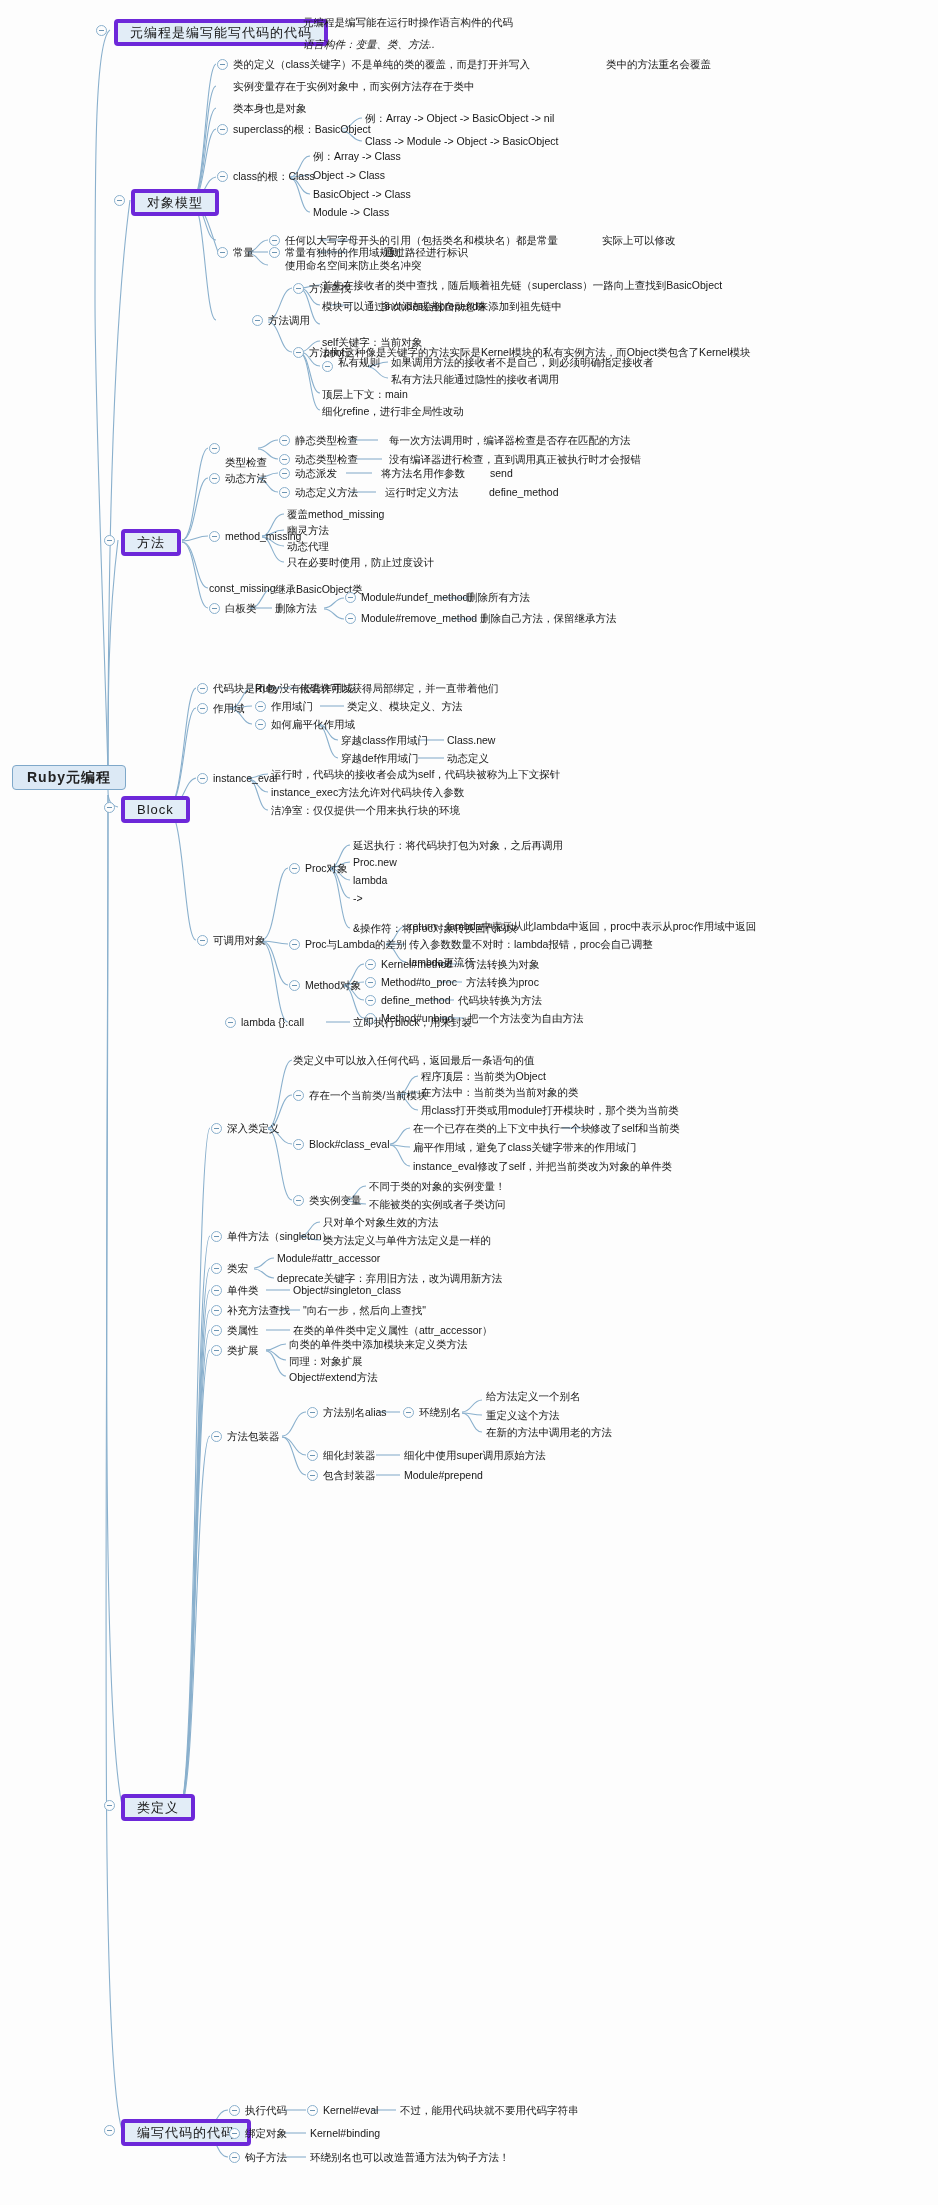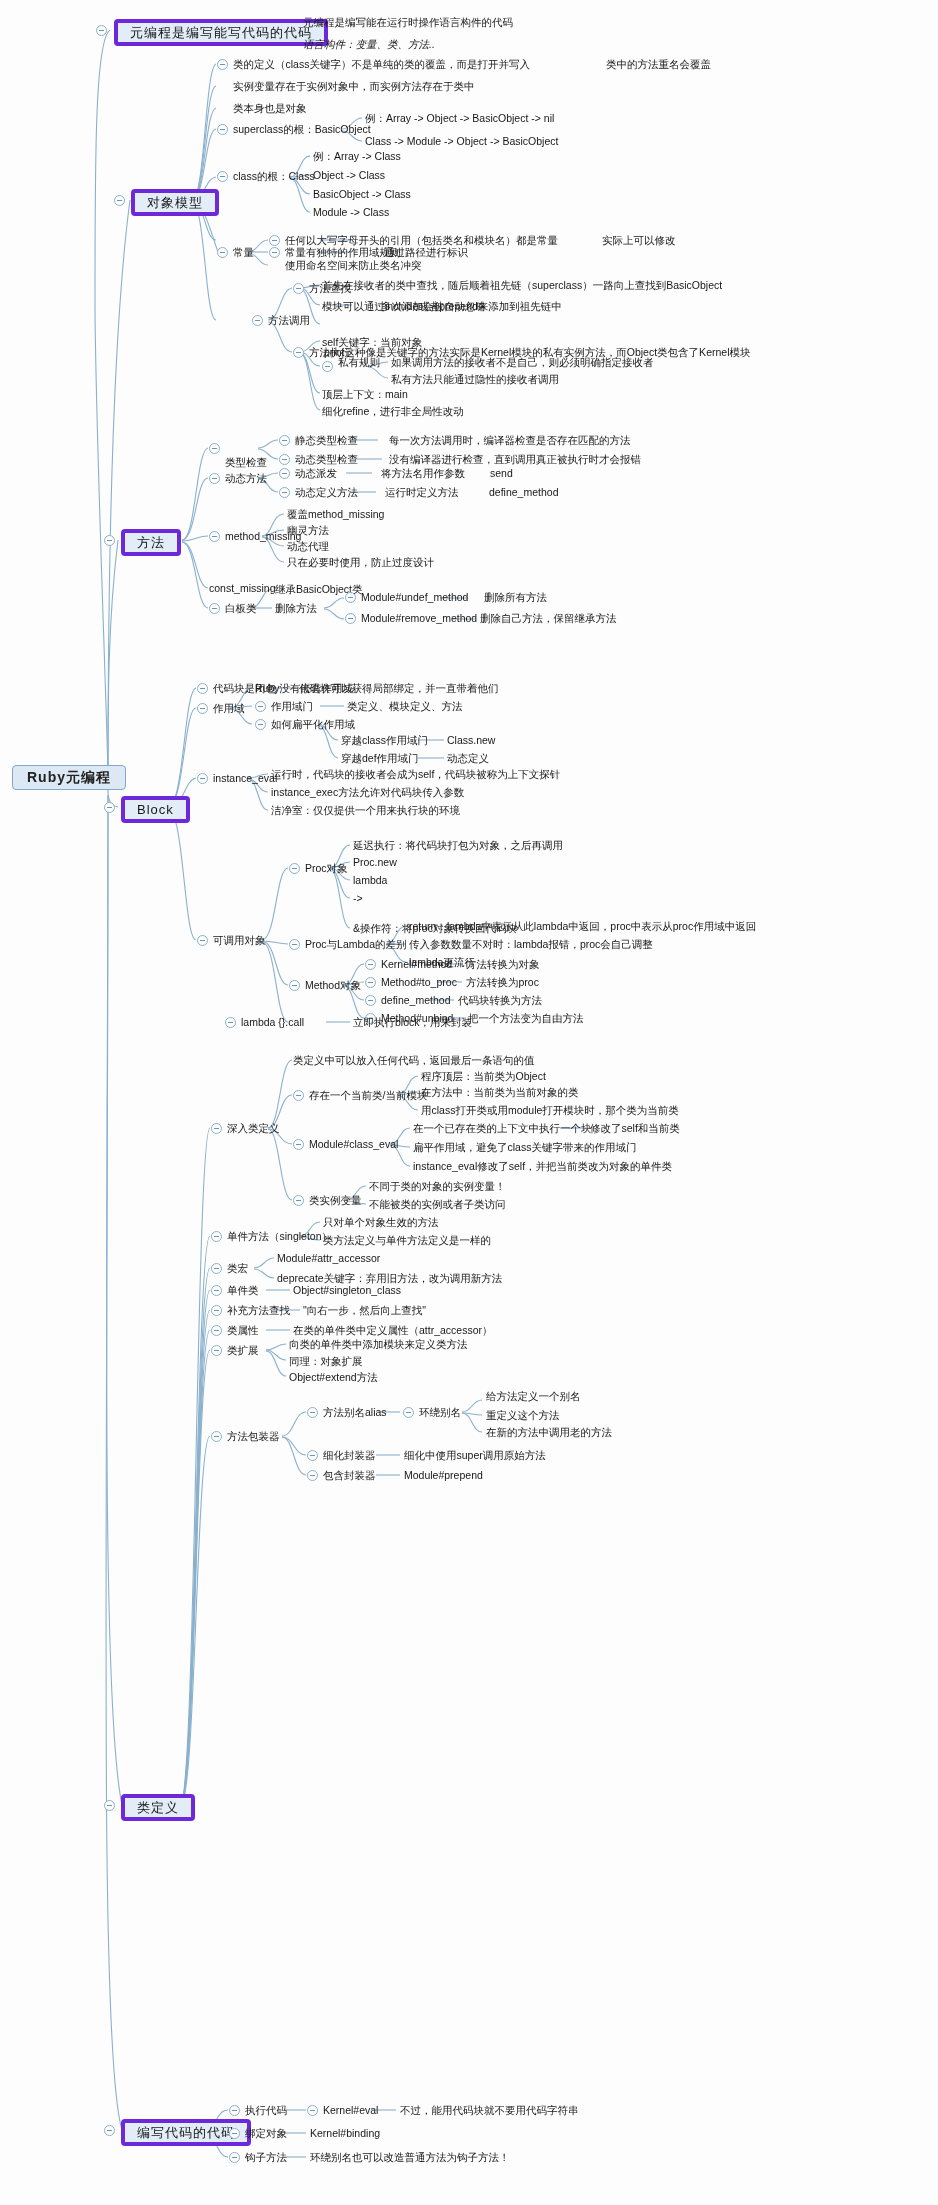--- a/index.html
+++ b/index.html
@@ -318,21 +318,21 @@
   <div class="node lvl3" style="left:287px;top:556px;">只在必要时使用，防止过度设计</div>
 
   <div class="node lvl3" style="left:209px;top:582px;">const_missing</div>
 
   <span class="tog" style="left:209px;top:603px;"></span>
   <div class="node lvl3" style="left:225px;top:602px;">白板类</div>
   <div class="node lvl3" style="left:275px;top:583px;">继承BasicObject类</div>
   <div class="node lvl3" style="left:275px;top:602px;">删除方法</div>
   <span class="tog" style="left:345px;top:592px;"></span>
   <div class="node lvl3" style="left:361px;top:591px;">Module#undef_method</div>
-  <div class="node lvl3" style="left:484px;top:591px;">删除所有方法</div>
+  <div class="node lvl3" style="left:467px;top:591px;">删除所有方法</div>
   <span class="tog" style="left:345px;top:613px;"></span>
   <div class="node lvl3" style="left:361px;top:612px;">Module#remove_method</div>
   <div class="node lvl3" style="left:480px;top:612px;">删除自己方法，保留继承方法</div>
 
   <span class="tog" style="left:104px;top:802px;"></span>
   <div class="node lvl1" style="left:121px;top:796px;">Block</div>
 
   <span class="tog" style="left:197px;top:683px;"></span>
   <div class="node lvl3" style="left:213px;top:682px;">代码块是闭包</div>
   <div class="node lvl3" style="left:299px;top:682px;">代码块可以获得局部绑定，并一直带着他们</div>
@@ -398,21 +398,21 @@
   <span class="tog" style="left:211px;top:1123px;"></span>
   <div class="node lvl3" style="left:227px;top:1122px;">深入类定义</div>
   <div class="node lvl3" style="left:293px;top:1054px;">类定义中可以放入任何代码，返回最后一条语句的值</div>
   <span class="tog" style="left:293px;top:1090px;"></span>
   <div class="node lvl3" style="left:309px;top:1089px;">存在一个当前类/当前模块</div>
   <div class="node lvl3" style="left:421px;top:1070px;">程序顶层：当前类为Object</div>
   <div class="node lvl3" style="left:421px;top:1086px;">在方法中：当前类为当前对象的类</div>
   <div class="node lvl3" style="left:421px;top:1104px;">用class打开类或用module打开模块时，那个类为当前类</div>
 
   <span class="tog" style="left:293px;top:1139px;"></span>
-  <div class="node lvl3" style="left:309px;top:1138px;">Module#class_eval</div>
+  <div class="node lvl3" style="left:309px;top:1138px;">Block#class_eval</div>
   <div class="node lvl3" style="left:413px;top:1122px;">在一个已存在类的上下文中执行一个块</div>
   <div class="node lvl3" style="left:590px;top:1122px;">修改了self和当前类</div>
   <div class="node lvl3" style="left:413px;top:1141px;">扁平作用域，避免了class关键字带来的作用域门</div>
   <div class="node lvl3" style="left:413px;top:1160px;">instance_eval修改了self，并把当前类改为对象的单件类</div>
 
   <span class="tog" style="left:293px;top:1195px;"></span>
   <div class="node lvl3" style="left:309px;top:1194px;">类实例变量</div>
   <div class="node lvl3" style="left:369px;top:1180px;">不同于类的对象的实例变量！</div>
   <div class="node lvl3" style="left:369px;top:1198px;">不能被类的实例或者子类访问</div>
 

